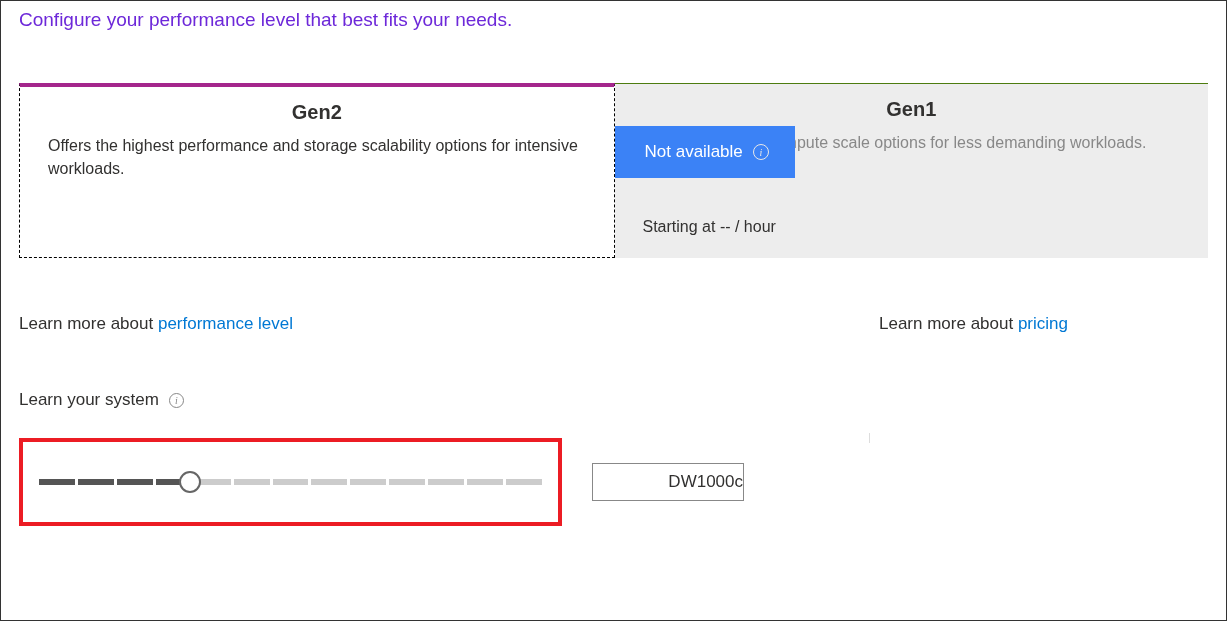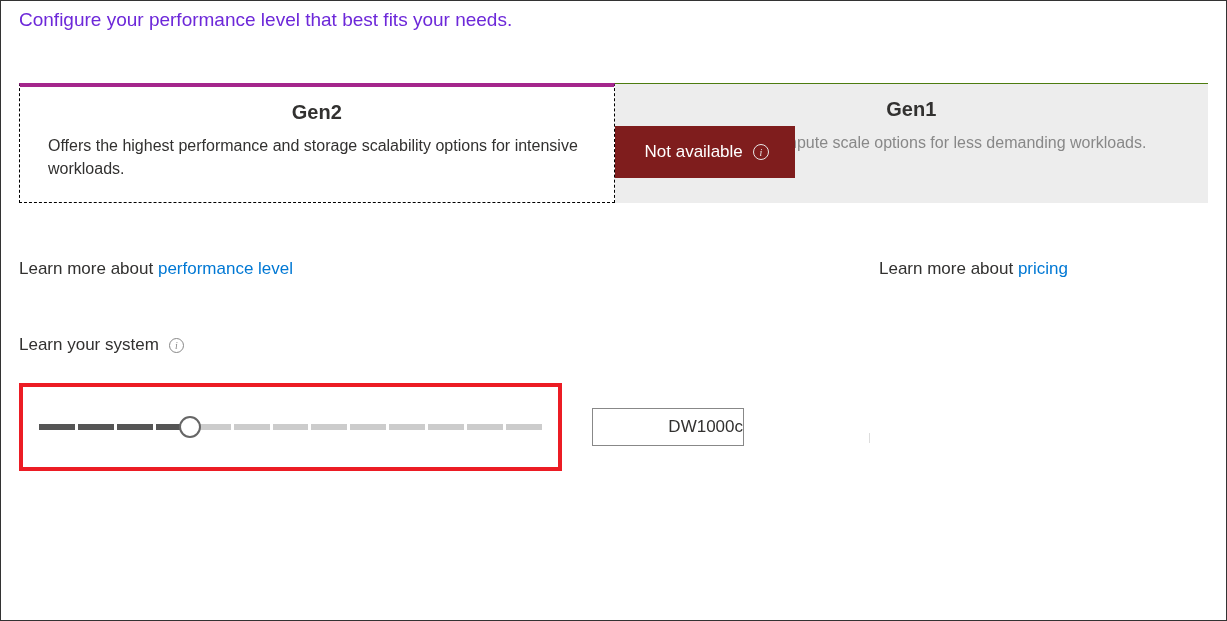--- a/index.html
+++ b/index.html
@@ -55,21 +55,21 @@
       color: #323130;
       line-height: 1.45;
     }
     .tile.unselected .tile-desc {
       color: #888;
     }
     .overlay-badge {
       position: absolute;
       top: 42px;
       left: 0;
-      background: #7f1d1d;
+      background: #3b82f6;
       color: #fff;
       font-size: 17px;
       padding: 16px 26px 16px 30px;
       display: flex;
       align-items: center;
       gap: 10px;
     }
     .info-icon-white {
       width: 16px;
       height: 16px;
@@ -187,20 +187,21 @@
     <div class="tile-title">Gen2</div>
     <div class="tile-desc">Offers the highest performance and storage scalability options for intensive workloads.</div>
   </div>
   <div class="tile unselected">
     <div class="tile-title">Gen1</div>
     <div class="tile-desc">Offers the lowest compute scale options for less demanding workloads.</div>
     <div class="overlay-badge">
       <span>Not available</span>
       <span class="info-icon-white">i</span>
     </div>
+    <div class="starting-at">Starting at -- / hour</div>
   </div>
 </div>
 
 <div class="links-row">
   <div>
     <span>Learn more about </span><a href="#">performance level</a>
   </div>
   <div>
     <span>Learn more about </span><a href="#">pricing</a>
   </div>

